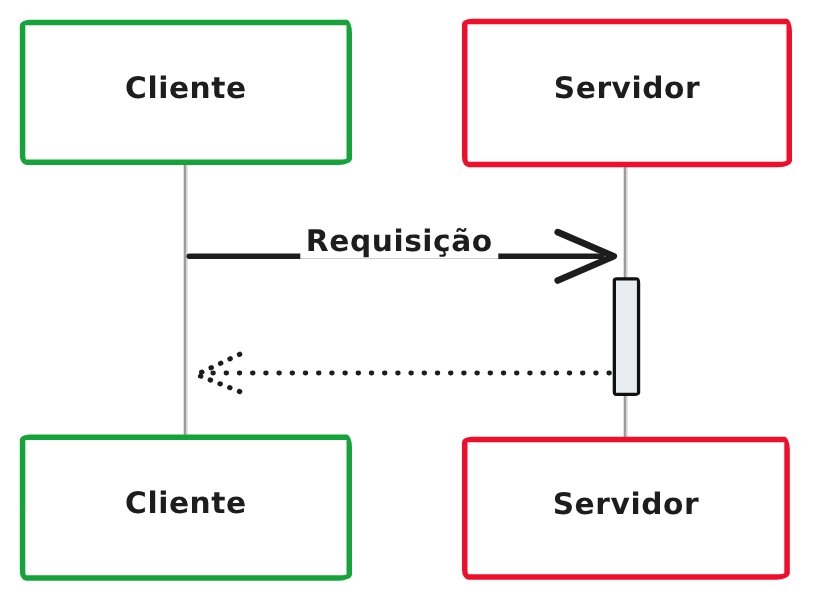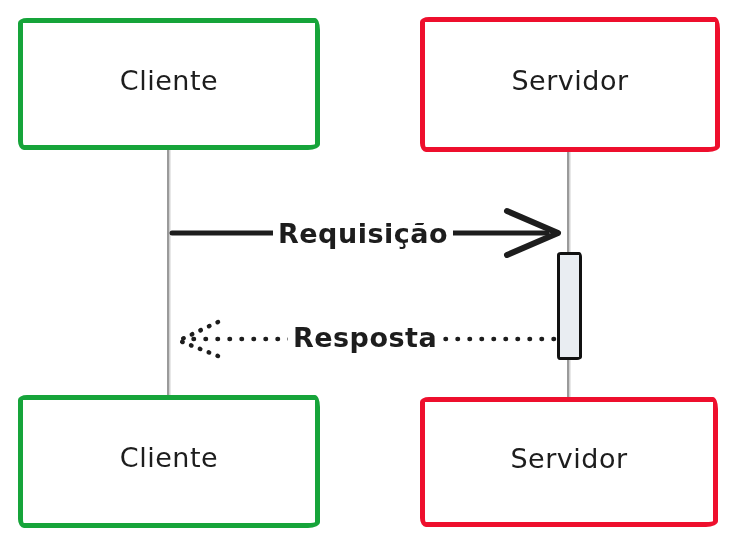--- a/index.html
+++ b/index.html
@@ -36,21 +36,21 @@
     border-radius:9px 5px 12px 6px / 5px 12px 6px 9px;
     box-sizing:border-box;
   }
   .actor.green{border-color:var(--green);}
   .actor.red{border-color:var(--red);align-items:center;}
   #cliente-top{left:18px;top:18px;width:302px;height:132px;}
   #servidor-top{left:420px;top:17px;width:300px;height:135px;}
   #cliente-bottom{left:18px;top:395px;width:302px;height:133px;}
   #servidor-bottom{left:420px;top:397px;width:298px;height:130px;}
   .actor-label{
-    font-size:27px;font-weight:400;color:var(--ink);
+    font-size:27px;font-weight:700;color:var(--ink);
     letter-spacing:.5px;
     transform:translateY(-4px);
   }
   
   svg.arrows{position:absolute;left:0;top:0;pointer-events:none;}
   .solid-shaft{stroke:var(--ink);stroke-width:5;fill:none;stroke-linecap:round;}
   .solid-head{stroke:var(--ink);stroke-width:6;fill:none;stroke-linecap:round;stroke-linejoin:round;}
   .dot-shaft{stroke:var(--ink);stroke-width:4.5;fill:none;stroke-linecap:round;stroke-dasharray:0.5 11.5;}
   .dot-head{stroke:var(--ink);stroke-width:4.5;fill:none;stroke-linecap:round;stroke-dasharray:0.5 9;}
   
@@ -65,21 +65,21 @@
   
   .msg-label{
     position:absolute;
     transform:translate(-50%,-54%);
     background:var(--background);
     padding:0 5px;
     font-size:27px;font-weight:700;color:var(--ink);
     letter-spacing:.5px;
     white-space:nowrap;
   }
-  #label-requisicao{left:363px;top:235px;}
+  #label-requisicao{left:363px;top:221px;}
   #label-resposta{left:365px;top:339px;}
 </style>
 </head>
 <body>
 
 <div class="stage">
 
   <div class="lifeline" id="ll-cliente"></div>
   <div class="lifeline" id="ll-servidor"></div>
 
@@ -102,15 +102,14 @@
     <span class="actor-label">Servidor</span>
   </div>
   <div class="actor green" id="cliente-bottom">
     <span class="actor-label">Cliente</span>
   </div>
   <div class="actor red" id="servidor-bottom">
     <span class="actor-label">Servidor</span>
   </div>
 
   <div class="msg-label" id="label-requisicao">Requisição</div>
-  <div class="msg-label" id="label-resposta">Resposta</div>
 
 </div>
 
 </body></html>

